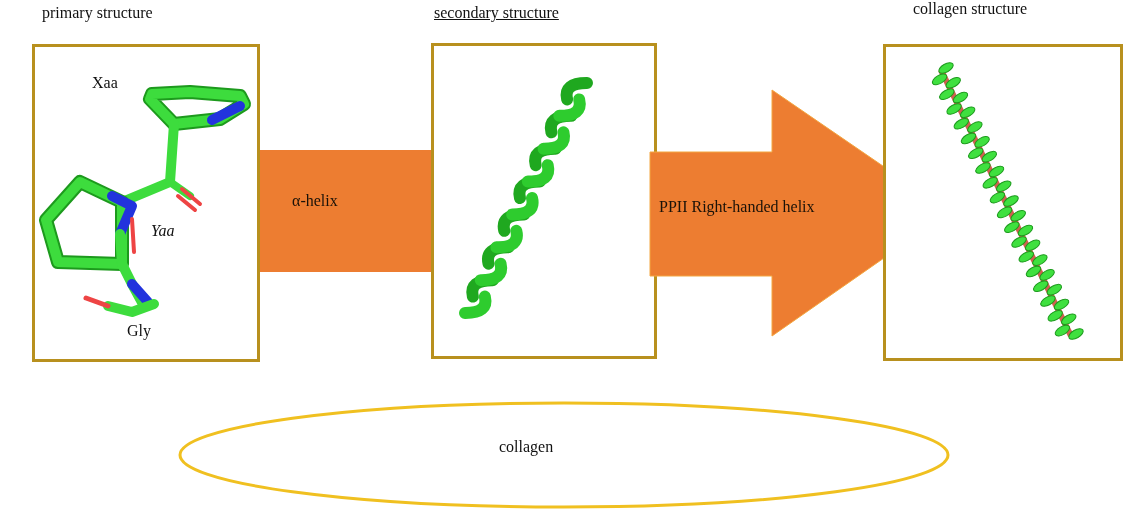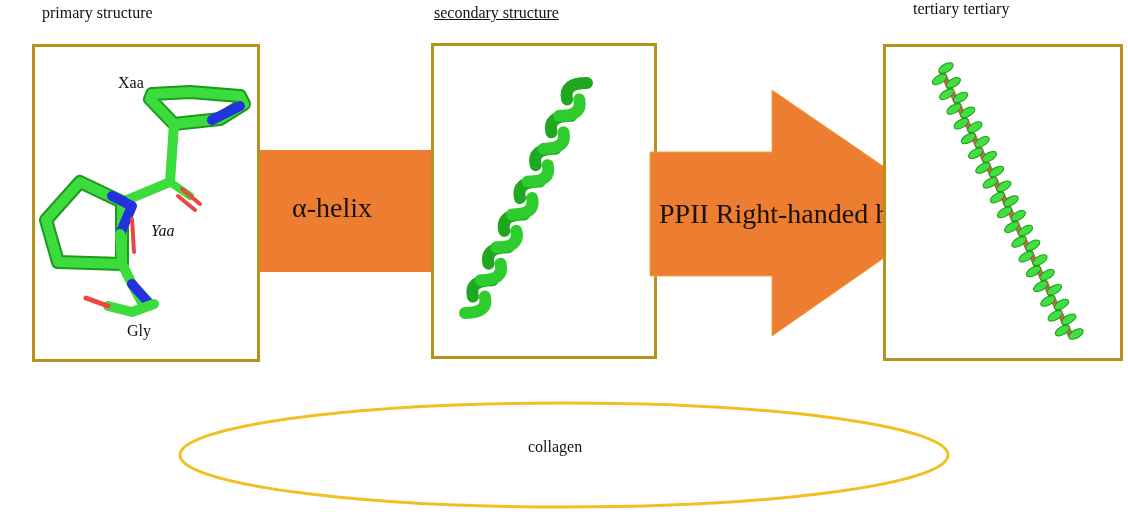--- a/index.html
+++ b/index.html
@@ -1,28 +1,28 @@
 <!DOCTYPE html>
 <html><head>
 <meta charset="utf-8">
 <style>
   html, body { margin:0; padding:0; background:#ffffff; }
   body { width:1128px; height:514px; position:relative; overflow:hidden;
          font-family:"Liberation Serif","DejaVu Serif",serif; color:#111; }
   .label { position:absolute; font-size:16px; white-space:nowrap; }
   .box { position:absolute; border:3px solid #b8901e; background:#fff; box-sizing:border-box; }
   svg { position:absolute; overflow:visible; }
-  .arrow-text { position:absolute; font-size:28px; white-space:nowrap; color:#1a1208; }
+  .arrow-text { position:absolute; font-size:16px; white-space:nowrap; color:#1a1208; }
 </style>
 </head>
 <body>
 
 <div class="label" style="left:42px;top:4px;">primary structure</div>
 <div class="label" style="left:434px;top:4px;text-decoration:underline;">secondary structure</div>
-<div class="label" style="left:913px;top:0px;">tertiary tertiary</div>
+<div class="label" style="left:913px;top:0px;">collagen structure</div>
 
 <svg style="left:250px;top:148px;" width="190" height="128">
   <rect x="0" y="2" width="186" height="122" fill="#ed7d31"></rect>
 </svg>
 <div class="arrow-text" style="left:292px;top:192px;">α-helix</div>
 
 <div class="box" style="left:32px;top:44px;width:228px;height:318px;"></div>
 <svg style="left:32px;top:44px;" width="228" height="318">
   <g stroke-linecap="round" stroke-linejoin="round" fill="none">
 
@@ -39,21 +39,21 @@
     <path d="M80,152 L100,162 L88,190" stroke="#2233dd" stroke-width="10"></path>
     <path d="M88,190 L90,220" stroke="#3ddc3d" stroke-width="10"></path>
     <path d="M100,175 L102,208" stroke="#ee4444" stroke-width="4"></path>
 
     <path d="M90,220 L100,240 L112,262" stroke="#3ddc3d" stroke-width="10"></path>
     <path d="M100,240 L116,258" stroke="#2233dd" stroke-width="10"></path>
     <path d="M122,260 L100,268 L76,262" stroke="#3ddc3d" stroke-width="10"></path>
     <path d="M76,262 L54,254" stroke="#ee4444" stroke-width="5"></path>
   </g>
 </svg>
-<div class="label" style="left:92px;top:74px;margin-left:26px;">Xaa</div>
+<div class="label" style="left:92px;top:74px;">Xaa</div>
 <div class="label" style="left:151px;top:222px;font-style:italic;">Yaa</div>
 <div class="label" style="left:127px;top:322px;">Gly</div>
 
 <div class="box" style="left:431px;top:43px;width:226px;height:316px;"></div>
 <svg style="left:431px;top:43px;" width="226" height="316">
   <g id="helix2">
       <path d="M34,270 Q57.92857142857143,270.18571428571425 53.857142857142854,253.57142857142858" stroke="#2ecc2e" stroke-width="12" fill="none" stroke-linecap="round"></path>
       <path d="M41.857142857142854,253.57142857142858 Q37.785714285714285,236.95714285714286 61.714285714285715,237.14285714285714" stroke="#1fa81f" stroke-width="12" fill="none" stroke-linecap="round"></path>
       <path d="M49.714285714285715,237.14285714285714 Q73.64285714285714,237.32857142857145 69.57142857142857,220.71428571428572" stroke="#2ecc2e" stroke-width="12" fill="none" stroke-linecap="round"></path>
       <path d="M57.57142857142857,220.71428571428572 Q53.5,204.1 77.42857142857143,204.28571428571428" stroke="#1fa81f" stroke-width="12" fill="none" stroke-linecap="round"></path>
@@ -115,13 +115,13 @@
       <ellipse cx="172.16666666666666" cy="271.8333333333333" rx="8" ry="4" fill="#3fe03f" stroke="#1c9a1c" stroke-width="1" transform="rotate(-30 172.16666666666666 271.8333333333333)"></ellipse>
       <ellipse cx="185.77777777777777" cy="275.22222222222223" rx="8" ry="4" fill="#3fe03f" stroke="#1c9a1c" stroke-width="1" transform="rotate(-30 185.77777777777777 275.22222222222223)"></ellipse>
       <ellipse cx="179.38888888888889" cy="286.6111111111111" rx="8" ry="4" fill="#3fe03f" stroke="#1c9a1c" stroke-width="1" transform="rotate(-30 179.38888888888889 286.6111111111111)"></ellipse>
       <ellipse cx="193" cy="290" rx="8" ry="4" fill="#3fe03f" stroke="#1c9a1c" stroke-width="1" transform="rotate(-30 193 290)"></ellipse>
     </g>
 </svg>
 
 <svg style="left:176px;top:400px;" width="776" height="112">
   <ellipse cx="388" cy="55" rx="384" ry="52" fill="none" stroke="#f0c020" stroke-width="3"></ellipse>
 </svg>
-<div class="label" style="left:499px;top:438px;margin-left:29px;">collagen</div>
+<div class="label" style="left:499px;top:438px;">collagen</div>
 
 </body></html>

